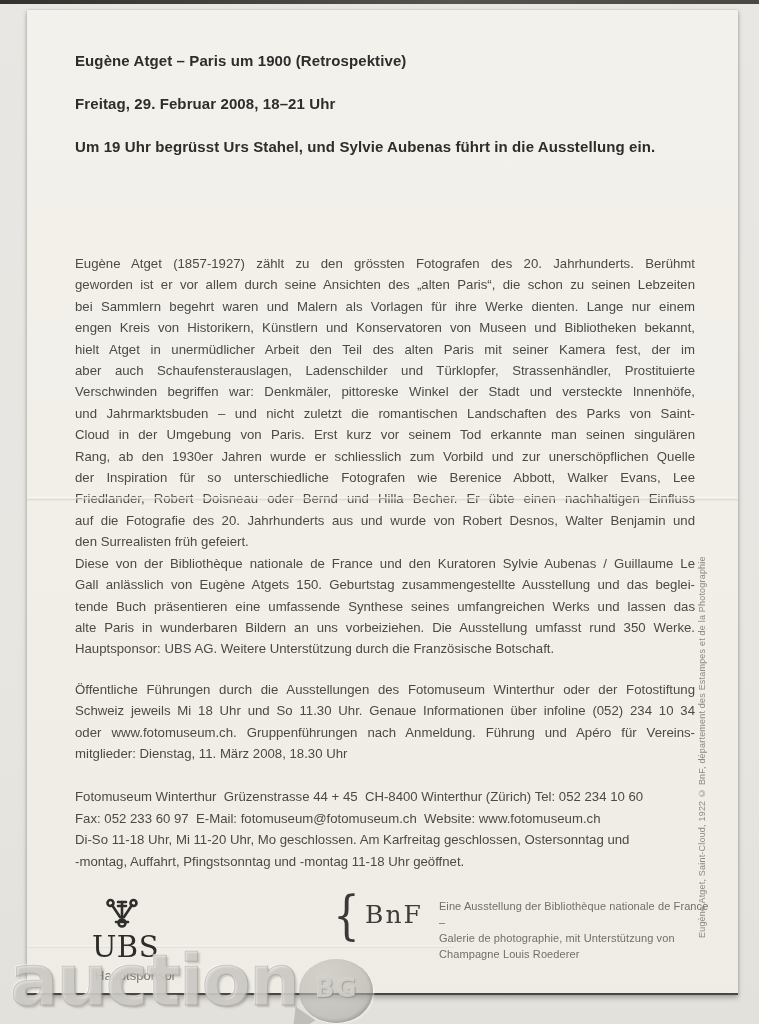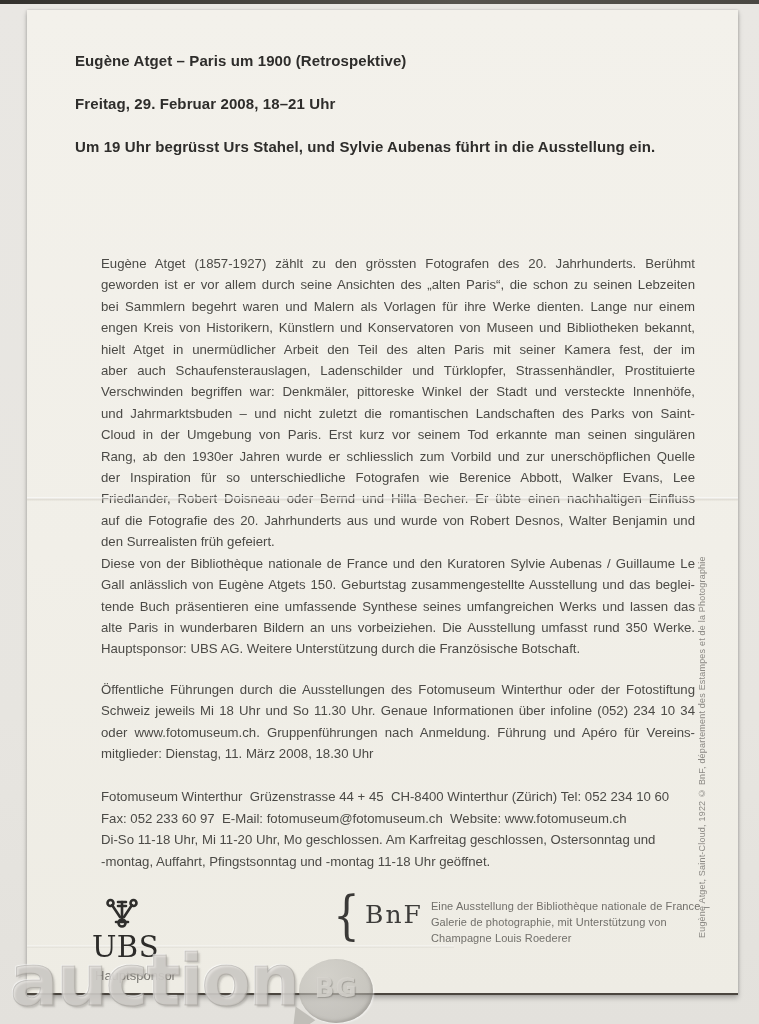--- a/index.html
+++ b/index.html
@@ -25,21 +25,21 @@
   .crease2{
     position:absolute;left:0;top:935px;width:60%;height:3px;
     background:linear-gradient(180deg,rgba(255,255,255,.5),rgba(190,185,175,.25));
   }
   .header-block{position:absolute;left:48px;top:42px;width:625px;}
   .h-line{
     font-size:15px;font-weight:bold;color:#2e2d2b;line-height:17px;
     margin-bottom:26px;letter-spacing:.1px;
   }
   .text-col{position:absolute;left:48px;top:243px;width:620px;}
-  .para{color:#4b4a46;font-size:13.2px;line-height:21.4px;margin-left:26px;}
+  .para{color:#4b4a46;font-size:13.2px;line-height:21.4px;}
   .para .tline{text-align:justify;text-align-last:justify;}
   .para.justify .tline:last-child{text-align-last:left;}
   .para.left-align .tline{text-align:left;text-align-last:left;white-space:pre;}
   .gap-sm{margin-top:0px;}
   .gap-md{margin-top:19px;}
   .gap-lg{margin-top:22px;}
   .footer{position:absolute;left:48px;top:880px;width:640px;height:60px;}
   .ubs-group{position:absolute;left:0;top:6px;display:flex;align-items:center;flex-direction:column;}
   .ubs-keys{width:34px;height:34px;margin-right:6px;}
   .ubs-word{
@@ -47,21 +47,21 @@
     letter-spacing:.5px;line-height:34px;
   }
   .sponsor-label{font-size:13px;color:#7c7a75;margin-left:20px;margin-top:4px;}
   .bnf-group{position:absolute;left:255px;top:0;display:flex;align-items:flex-start;}
   .bnf-brace{
     font-family:"DejaVu Serif",serif;font-size:52px;color:#3a3937;line-height:50px;
     transform:scaleX(.8);margin-right:2px;
   }
   .bnf-word{
     font-family:"DejaVu Serif",serif;font-size:25px;color:#3d3c3a;
-    letter-spacing:2px;margin-top:10px;margin-right:8px;
+    letter-spacing:2px;margin-top:10px;margin-right:16px;
   }
   .bnf-credit{margin-top:8px;}
   .bnf-credit div{font-size:11px;color:#716f6a;line-height:16px;letter-spacing:.1px;}
   .vertical-credit{
     position:absolute;left:697px;top:582px;height:356px;width:14px;
     writing-mode:vertical-rl;transform:rotate(180deg);
     font-size:9px;color:#8b8984;letter-spacing:.2px;white-space:nowrap;
   }
   .watermark{position:absolute;left:0;top:16px;width:759px;height:1024px;pointer-events:none;}
   .wm-text{

